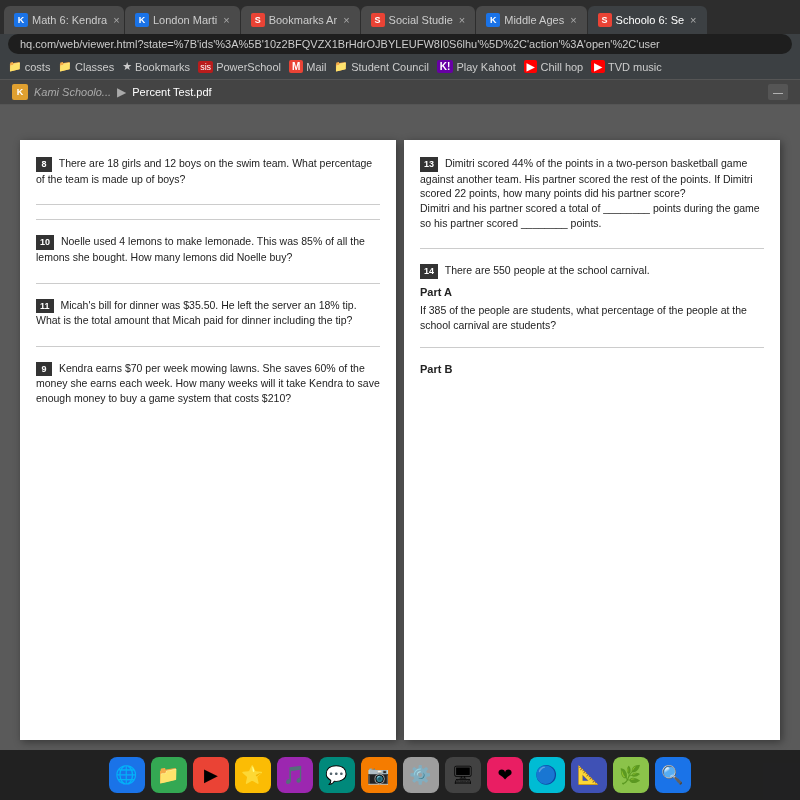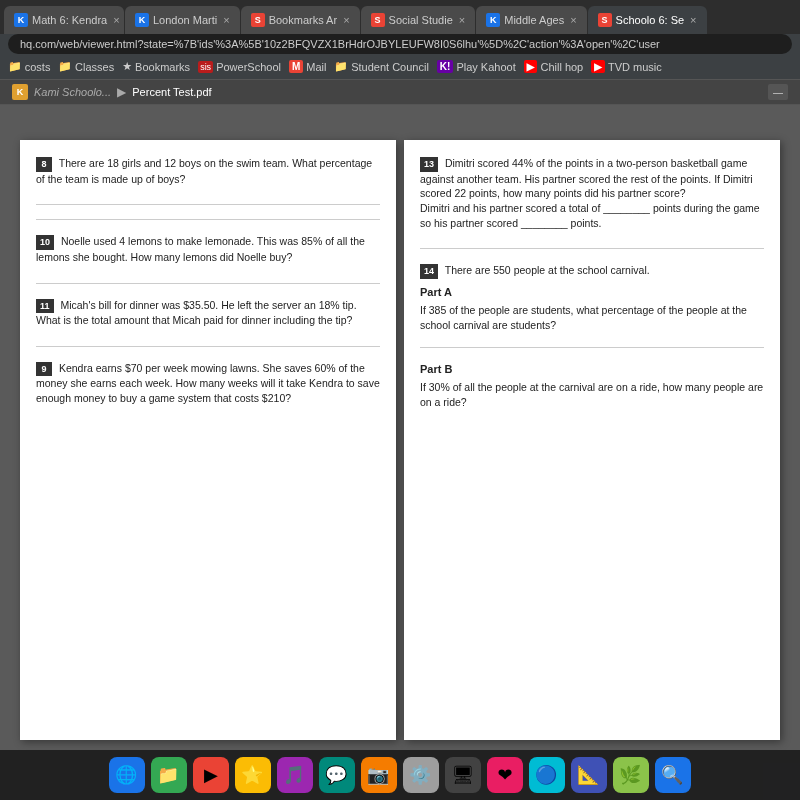--- a/index.html
+++ b/index.html
@@ -424,21 +424,20 @@
         <div class="question-block">
           <span class="question-num">14</span>
           <span class="question-text">There are 550 people at the school carnival.</span>
 
           <div class="part-label">Part A</div>
           <div>If 385 of the people are students, what percentage of the people at the school carnival are students?</div>
 
           <hr class="divider">
 
           <div class="part-label">Part B</div>
-          <div>If 30% of all the people at the carnival are on a ride, how many people are on a ride?</div>
         </div>
 
       </div>
 
     </div>
   </div>
 
   <div class="dock">
     <div class="dock-icon blue">🌐</div>
     <div class="dock-icon green">📁</div>

